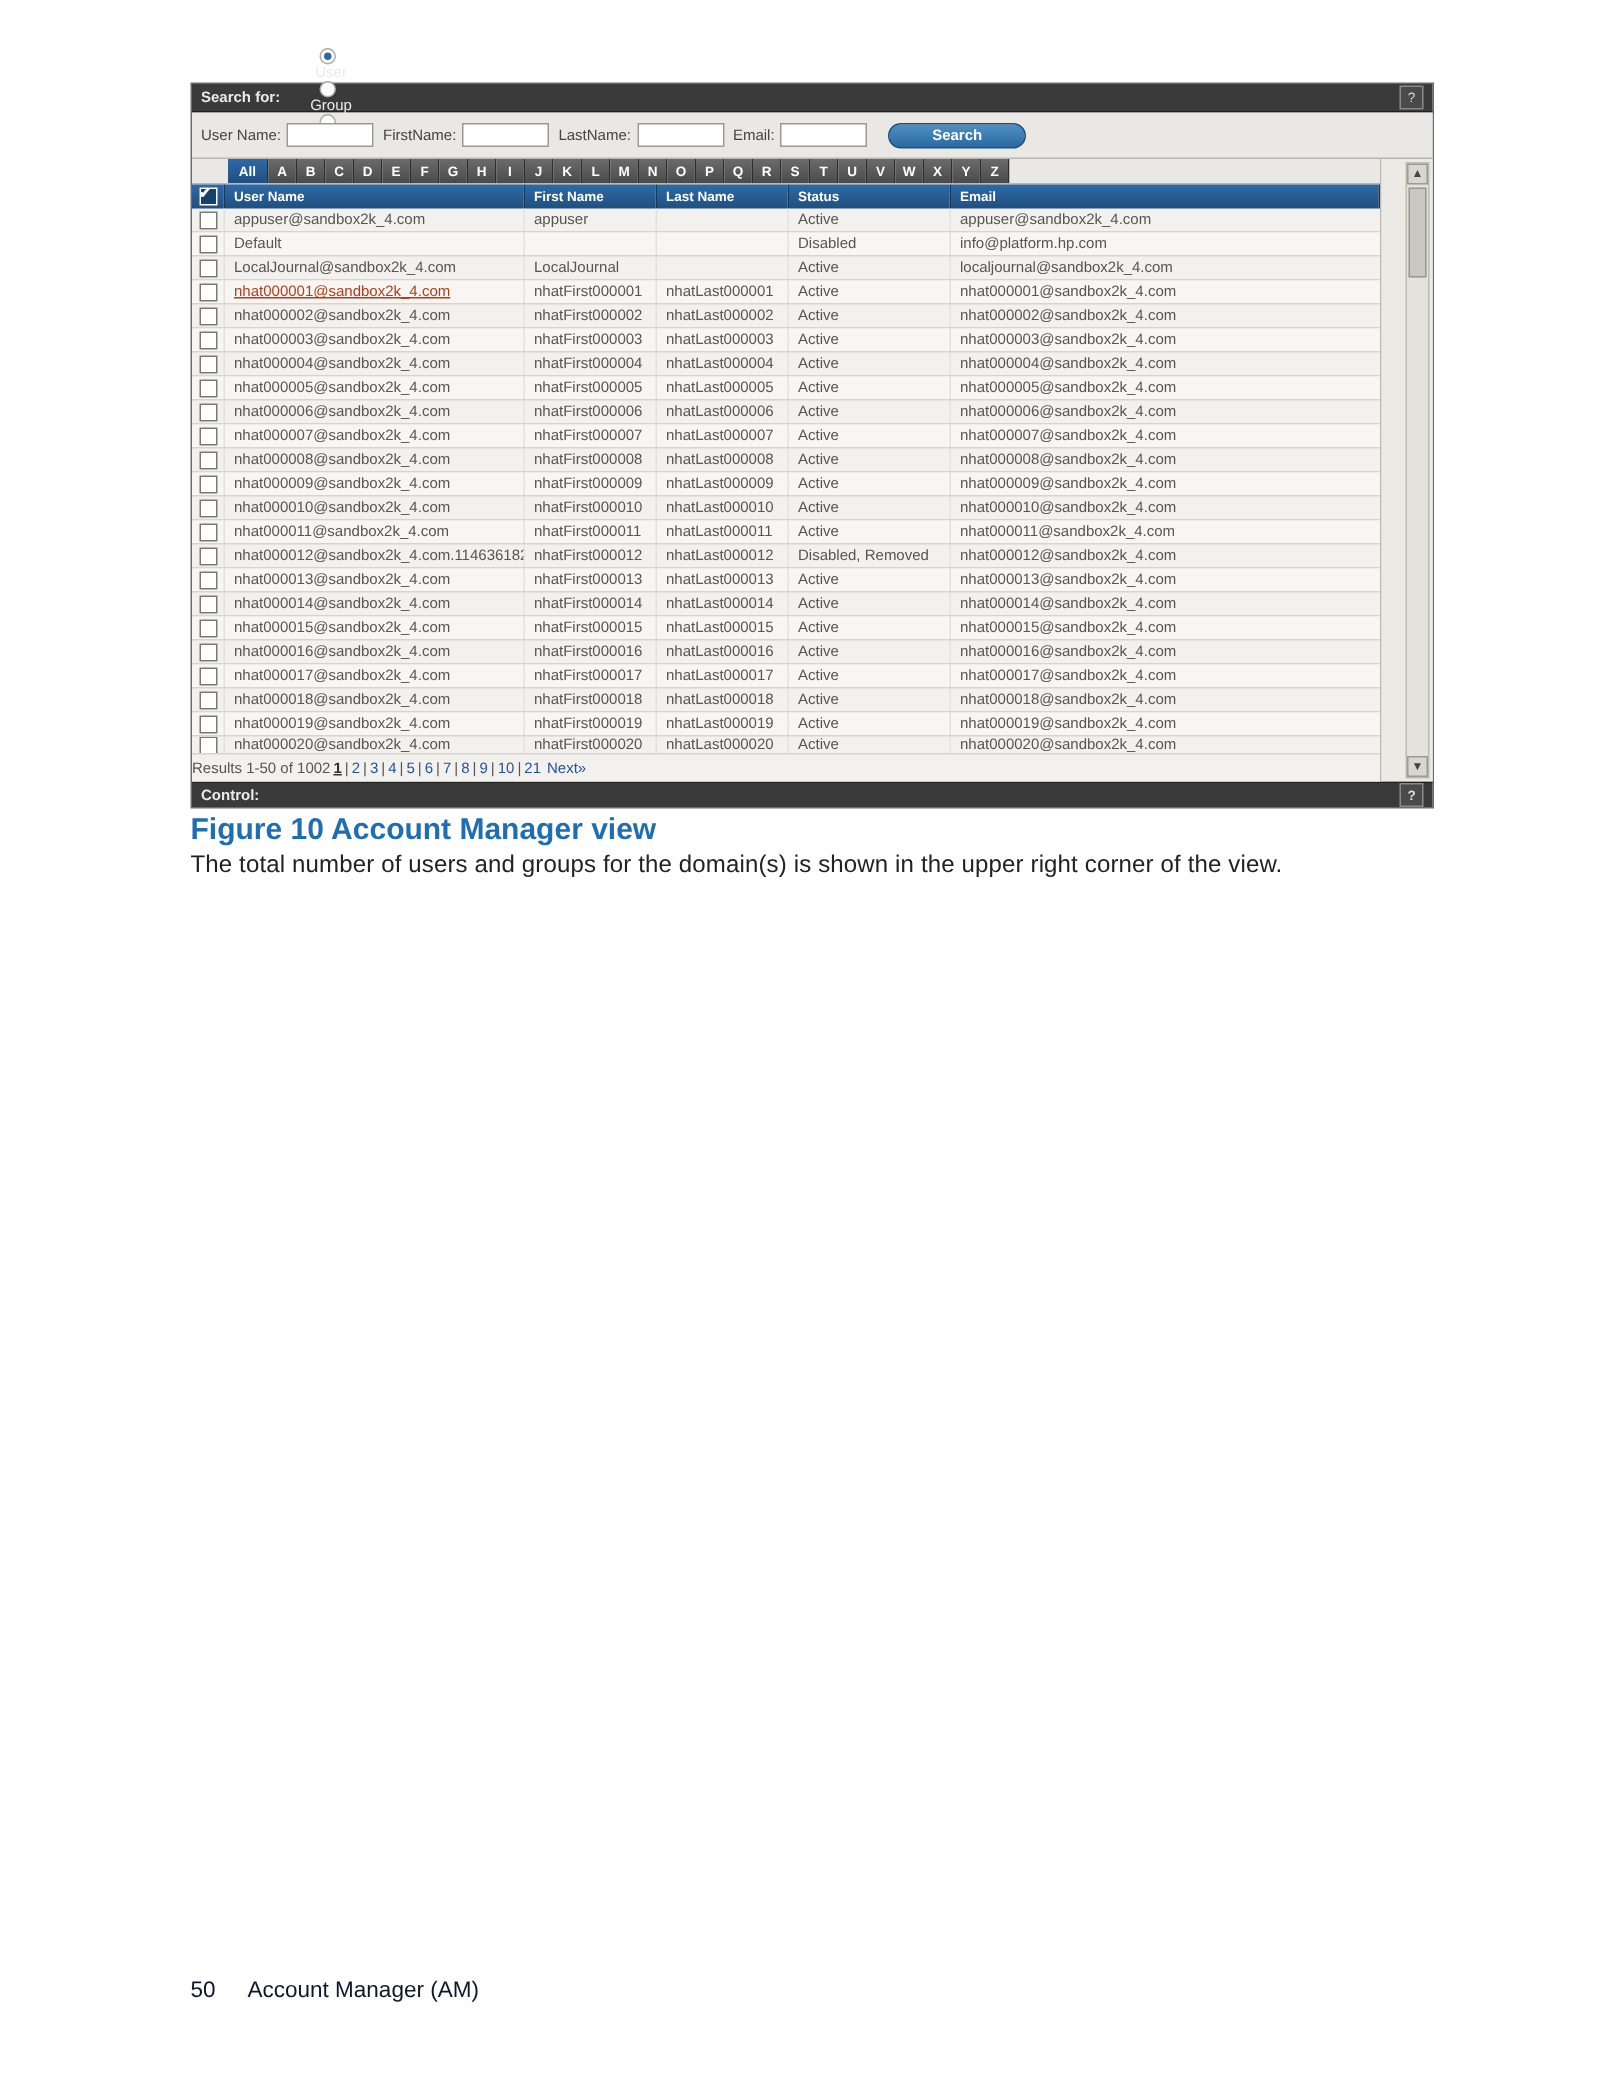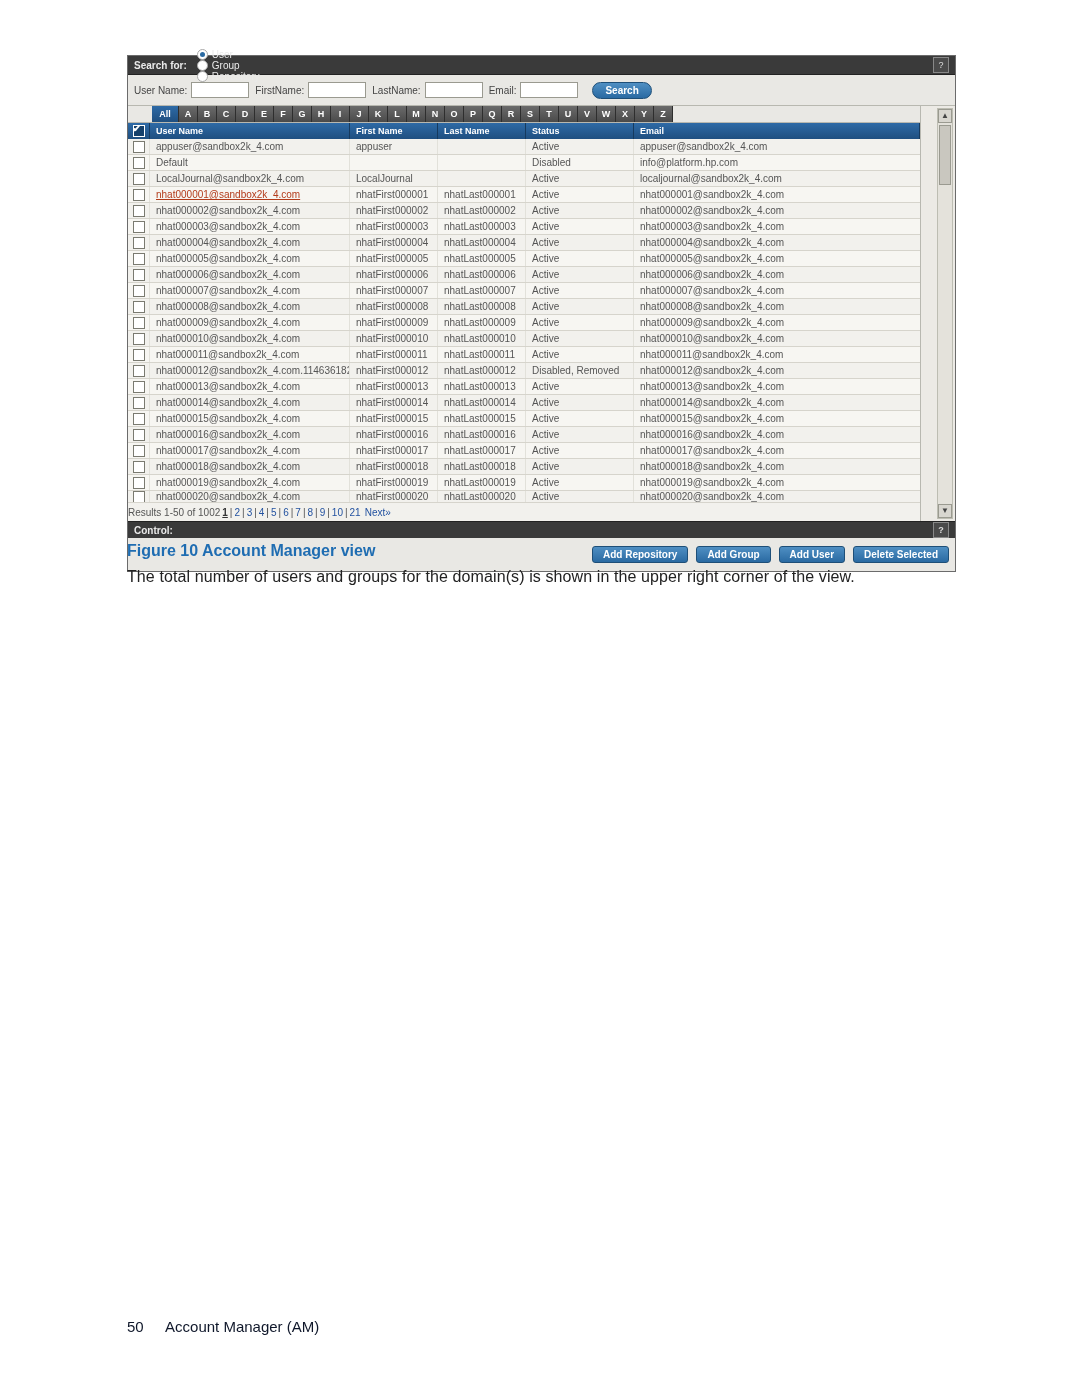--- a/index.html
+++ b/index.html
@@ -31,21 +31,21 @@
     display: flex;
     align-items: center;
     background: #3a3a3a;
     color: #eaeaea;
     font-size: 10px;
     height: 18px;
     padding: 0 6px;
     border-bottom: 1px solid #222;
   }
   .searchbar .sb-label { font-weight: bold; margin-right: 10px; }
-  .sb-option { display: flex; align-items: center; margin-right: 14px; }
+  .sb-option { display: flex; align-items: center; margin-right: 14px; flex-direction: column; }
   .sb-option .radio {
     width: 9px; height: 9px; border-radius: 50%;
     border: 1px solid #aaa; margin-right: 4px;
     display: inline-flex; align-items: center; justify-content: center;
     background: #fff;
   }
   .sb-option .radio .dot {
     width: 5px; height: 5px; border-radius: 50%; background: #2a6aa2;
   }
   .sb-help {
@@ -71,21 +71,21 @@
     height: 14px;
     background: #fff;
     font-size: 10px;
     padding: 0 2px;
   }
   .btn-search {
     margin-left: 14px;
     font-size: 10px;
     font-weight: bold;
     color: #fff;
-    padding: 2px 12px;
+    padding: 2px 28px;
     border: 1px solid #1e4f78;
     border-radius: 10px;
     background: linear-gradient(#4f8fc3, #2a6aa2);
     cursor: pointer;
   }
 
   
   .panel-body {
     display: flex;
     background: #e9e8e4;
@@ -224,21 +224,21 @@
     border:1px solid #1e4f78;
     background: linear-gradient(#4f8fc3, #2a6aa2);
     border-radius:3px;
     cursor:pointer;
   }
 
   
   .fig-caption {
     position:absolute;
     left:127px; top:542px;
-    font-size:16px;
+    font-size:20px;
     color:#1f6db2;
     font-weight:bold;
   }
   .body-line {
     position:absolute;
     left:127px; top:568px; right:60px;
     font-size:16px;
     color:#222;
     font-weight:400;
     letter-spacing:0.1px;
@@ -617,26 +617,20 @@
           <div class="sg-arrow down">▼</div>
         </div>
       </div>
     </div>
 
     <div class="control-strip">
       <span>Control:</span>
       <span class="cs-help">?</span>
     </div>
 
-    <div class="action-row">
-      <span class="btn-act">Add Repository</span>
-      <span class="btn-act">Add Group</span>
-      <span class="btn-act">Add User</span>
-      <span class="btn-act">Delete Selected</span>
-    </div>
 
   </div>
 
   <div class="fig-caption">
     <span>Figure 10</span><span> Account Manager view</span>
   </div>
 
   <div class="body-line">The total number of users and groups for the domain(s) is shown in the upper right corner of the view.</div>
 
   <div class="footer">

